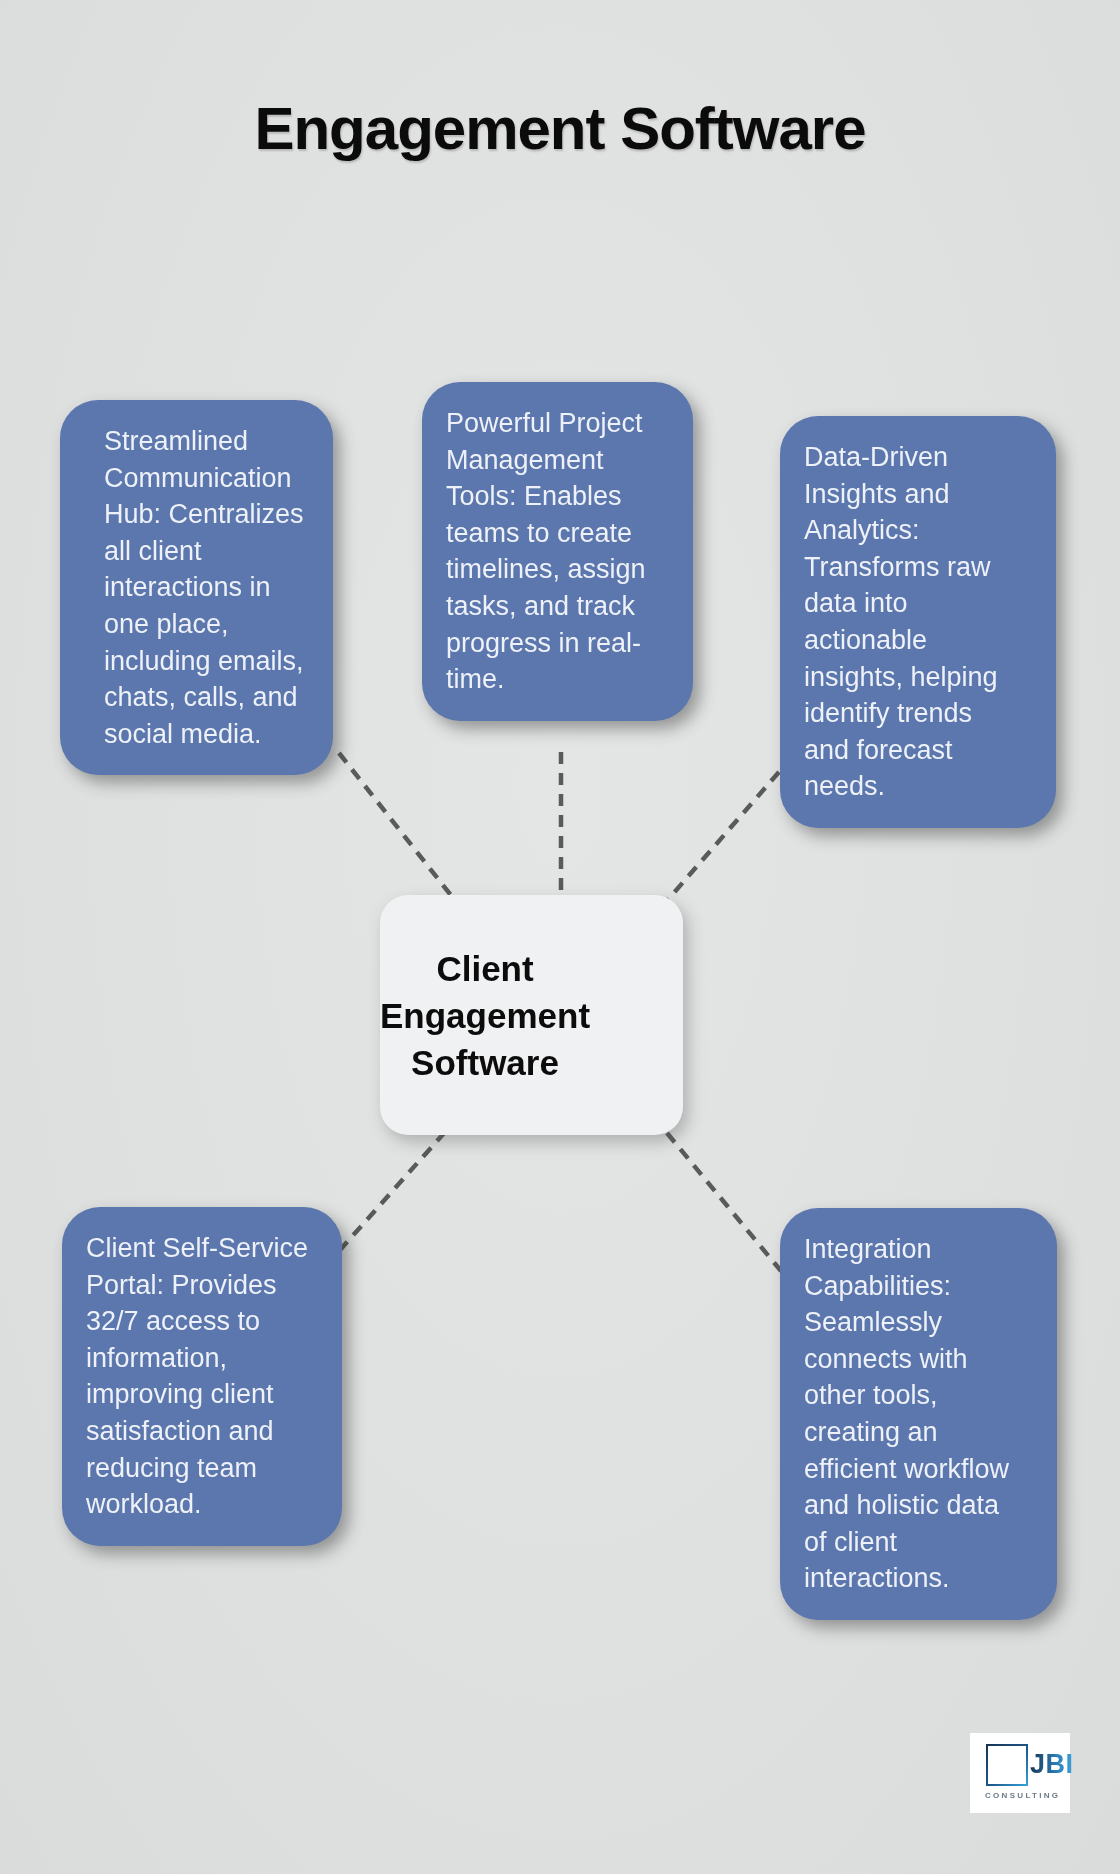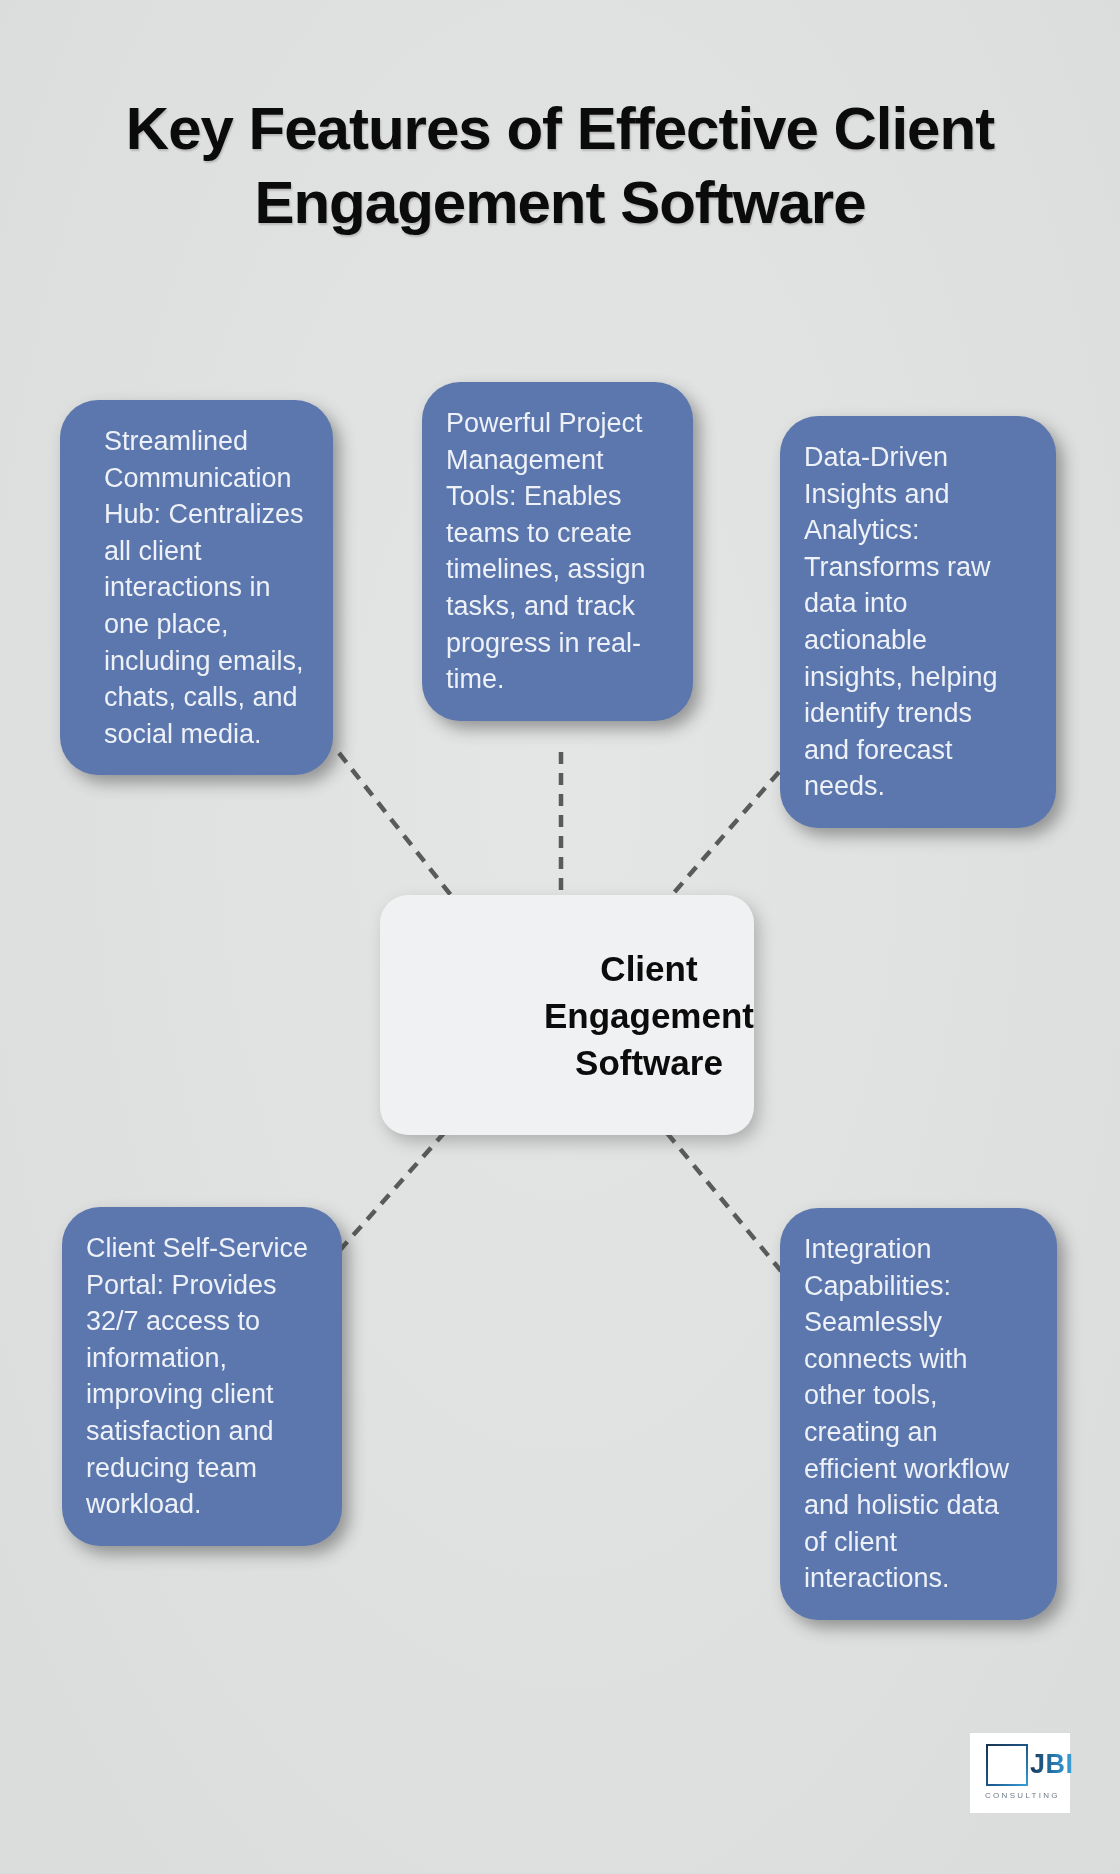--- a/index.html
+++ b/index.html
@@ -61,28 +61,28 @@
   .card-2 { left: 780px; top: 416px;  width: 276px; }
   .card-3 { left: 62px;  top: 1207px; width: 280px; }
   .card-4 { left: 780px; top: 1208px; width: 277px; }
 
   
   .central {
     position: absolute;
     z-index: 2;
     left: 380px;
     top: 895px;
-    width: 374px;
+    width: 303px;
     height: 240px;
     background: #f0f1f2;
     border-radius: 28px;
     box-shadow: 5px 7px 16px rgba(80,80,80,0.35);
     display: flex;
     align-items: center;
-    justify-content: flex-end;
+    justify-content: flex-start;
   }
   .central-label {
     color: #0c0c0c;
     font-weight: 700;
     font-size: 35px;
     line-height: 47px;
     text-align: center;
     white-space: pre-line;
   }
 
@@ -128,30 +128,29 @@
       background-color: #ffffff;
     }
   }
   .logo-sub {
     position: absolute;
     left: 15px;
     top: 58px;
     font-size: 8px;
     letter-spacing: 2.3px;
     color: #6e7a86;
-    font-weight: 400;
+    font-weight: 700;
   }
 </style>
 </head>
 <body>
 
 <div class="canvas">
 
   <header class="title">
-    <div>Key Features of Effective Client</div>
     <div>Engagement Software</div>
   </header>
 
   <svg class="connectors" viewBox="0 0 1120 1874" xmlns="http://www.w3.org/2000/svg" aria-hidden="true">
       <line x1="339" y1="753" x2="457" y2="903" stroke="#5a5a5a" stroke-width="4.5" stroke-dasharray="12 9"></line>
       <line x1="561" y1="752" x2="561" y2="897" stroke="#5a5a5a" stroke-width="4.5" stroke-dasharray="12 9"></line>
       <line x1="779" y1="772" x2="665" y2="903" stroke="#5a5a5a" stroke-width="4.5" stroke-dasharray="12 9"></line>
       <line x1="445" y1="1132" x2="340" y2="1250" stroke="#5a5a5a" stroke-width="4.5" stroke-dasharray="12 9"></line>
       <line x1="667" y1="1133" x2="781" y2="1271" stroke="#5a5a5a" stroke-width="4.5" stroke-dasharray="12 9"></line>
     </svg>

